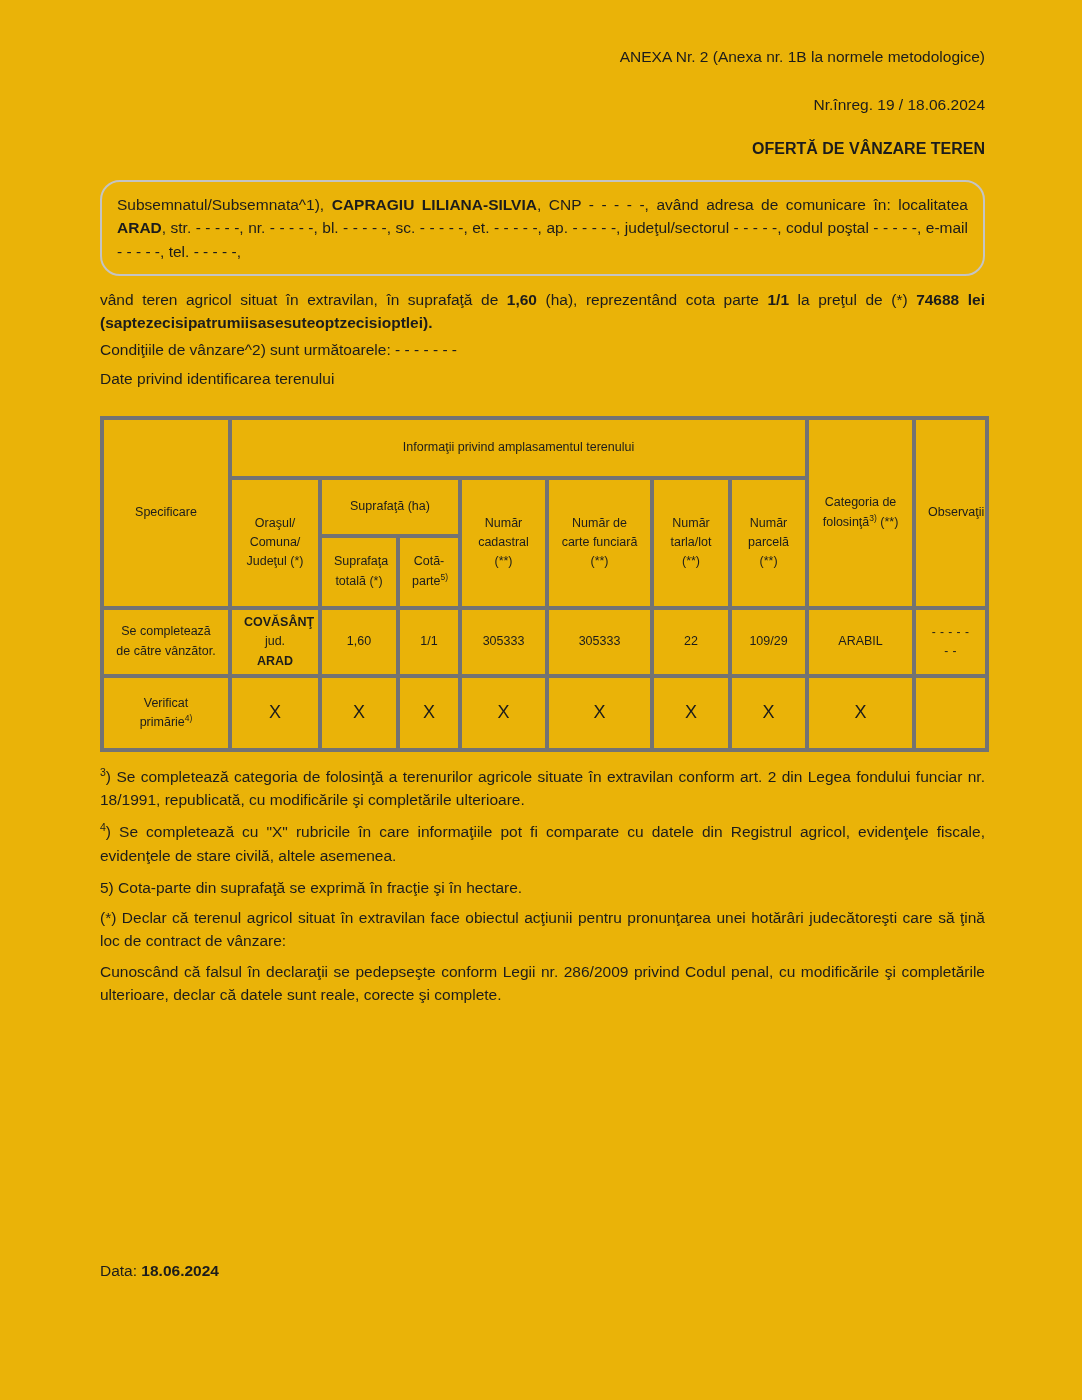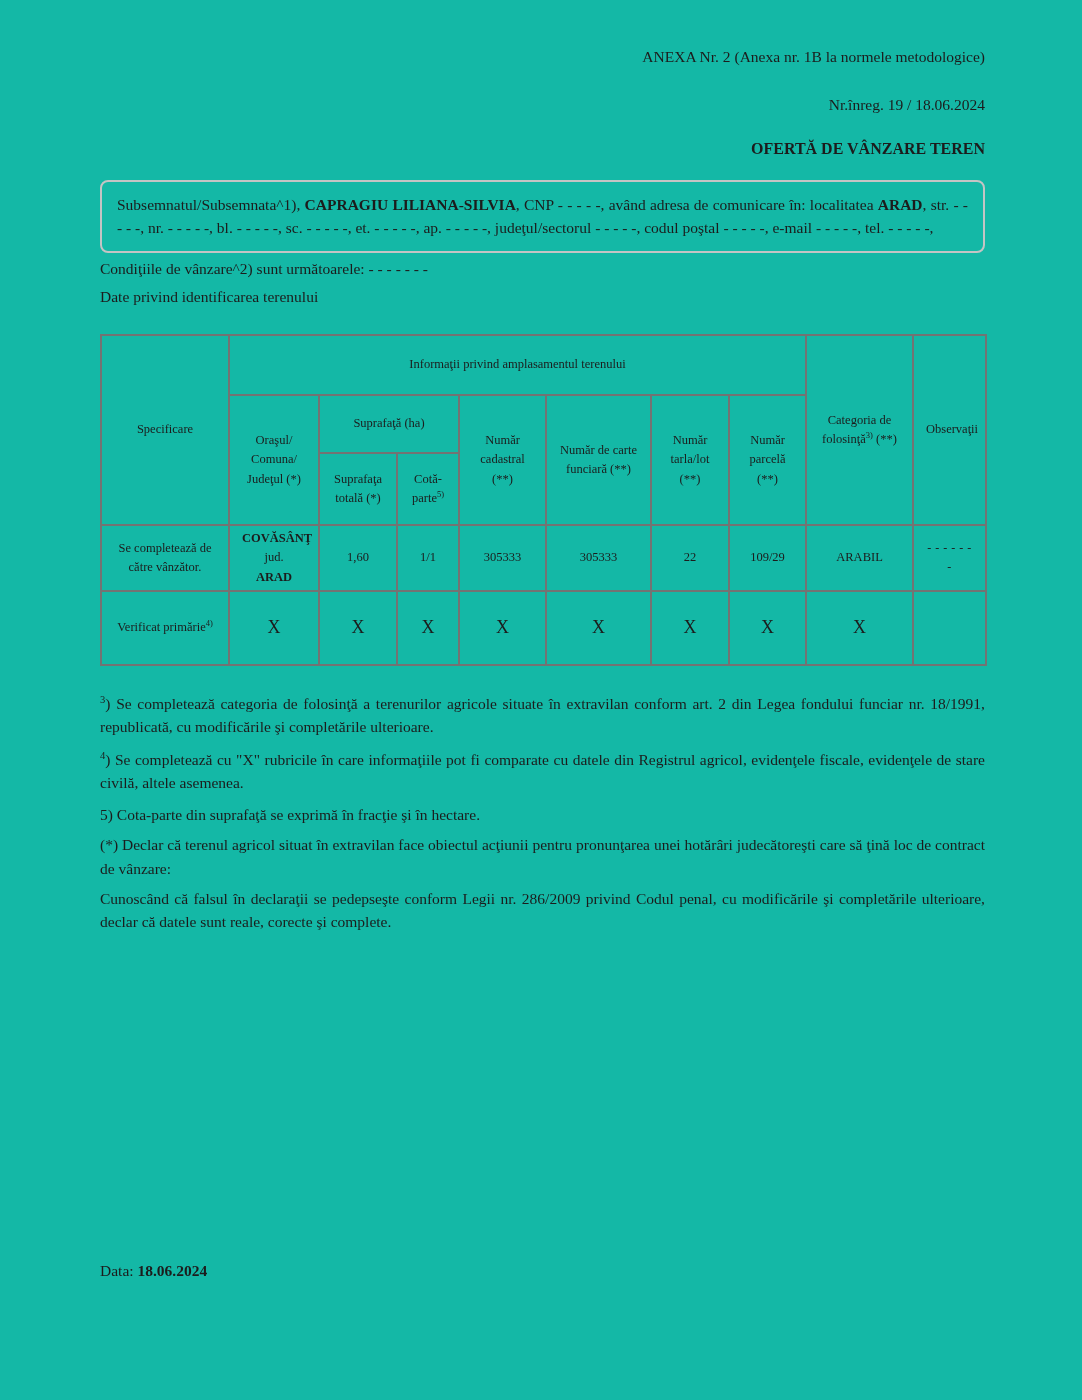--- a/index.html
+++ b/index.html
@@ -1,35 +1,35 @@
 <!DOCTYPE html>
 <html lang="ro"><head>
 <meta charset="utf-8">
 <style>
   * { margin: 0; padding: 0; box-sizing: border-box; }
   html, body { background: #ffffff; }
   .page {
     position: relative;
     width: 1082px;
     height: 1400px;
-    background: #14b8a6;
-    font-family: Liberation Serif, serif;
+    background: #eab308;
+    font-family: Liberation Sans, sans-serif;
     color: #1c1c1c;
     overflow: hidden;
   }
   .content { width: 885px; margin-left: 100px; padding-top: 48px; }
 
   .line-right { text-align: right; font-size: 15.5px; }
   .annex-line { margin-bottom: 30px; }
   .reg-line { margin-bottom: 26px; }
   .doc-title { text-align: right; font-weight: bold; font-size: 16px; margin-bottom: 22px; }
 
   .intro-box {
     border: 2px solid #c4c4c4;
-    border-radius: 8px;
+    border-radius: 20px;
     padding: 11px 15px;
     font-size: 15.5px;
     line-height: 1.5;
     text-align: justify;
   }
   .para { font-size: 15.5px; line-height: 1.5; }
   .justify { text-align: justify; }
   .sale-para { margin-top: 12px; }
   .cond-line { margin-top: 4px; }
   .land-id-line { margin-top: 5px; }
@@ -37,38 +37,38 @@
 
   table.land-table {
     width: 885px;
     margin-top: 26px;
     border-collapse: collapse;
     table-layout: fixed;
     font-size: 12.5px;
     text-align: center;
   }
   .land-table th, .land-table td {
-    border: 2px solid #737373;
+    border: 4px solid #737373;
     font-weight: normal;
     vertical-align: middle;
     padding: 3px 12px;
     line-height: 1.55;
     overflow: hidden;
   }
   .r1 { height: 60px; }
   .r2 { height: 58px; }
   .r3 { height: 72px; }
   .r-seller { height: 64px; }
   .r-verify { height: 74px; }
   .cell-bold { font-weight: bold; }
   .x-mark { font-size: 18px; }
   .obs-dashes { font-size: 12px; letter-spacing: 0.5px; }
   sup { font-size: 0.68em; vertical-align: super; line-height: 0; }
 
-  .footnotes { margin-top: 26px; }
+  .footnotes { margin-top: 13px; }
   .fn { margin-bottom: 9px; }
   .fn-tight { margin-bottom: 7px; }
   .da-strike { font-weight: bold; text-decoration: line-through; margin-right: 12px; }
   .nu-bold { font-weight: bold; }
   .danu-line { margin-bottom: 7px; }
 
   .signature { text-align: center; margin-top: 26px; font-size: 15.5px; line-height: 1.5; }
   .sig-line { margin-bottom: 6px; }
   .sig-name { font-size: 16px; letter-spacing: 0.5px; }
   .sig-hint { font-size: 13px; }
@@ -86,20 +86,21 @@
 
 <div class="page">
   <div class="content">
 
     <div class="line-right annex-line">ANEXA Nr. 2 (Anexa nr. 1B la normele metodologice)</div>
     <div class="line-right reg-line">Nr.înreg. 19 / 18.06.2024</div>
     <div class="doc-title">OFERTĂ DE VÂNZARE TEREN</div>
 
     <div class="intro-box"><span>Subsemnatul/Subsemnata^1), </span><b>CAPRAGIU LILIANA-SILVIA</b><span>, CNP - - - - -, având adresa de comunicare în: localitatea </span><b>ARAD</b><span>, str. - - - - -, nr. - - - - -, bl. - - - - -, sc. - - - - -, et. - - - - -, ap. - - - - -, judeţul/sectorul - - - - -, codul poştal - - - - -, e-mail - - - - -, tel. - - - - -,</span></div>
 
+    <p class="para justify sale-para"><span>vând teren agricol situat în extravilan, în suprafaţă de </span><b>1,60</b><span> (ha), reprezentând cota parte </span><b>1/1</b><span> la preţul de (*) </span><b>74688 lei</b><span> </span><b>(saptezecisipatrumiisasesuteoptzecisioptlei).</b></p>
 
     <p class="para cond-line">Condiţiile de vânzare^2) sunt următoarele: - - - - - - -</p>
     <p class="para land-id-line">Date privind identificarea terenului</p>
 
     <table class="land-table">
       <colgroup>
         <col style="width:128px">
           <col style="width:90px">
           <col style="width:78px">
           <col style="width:62px">

